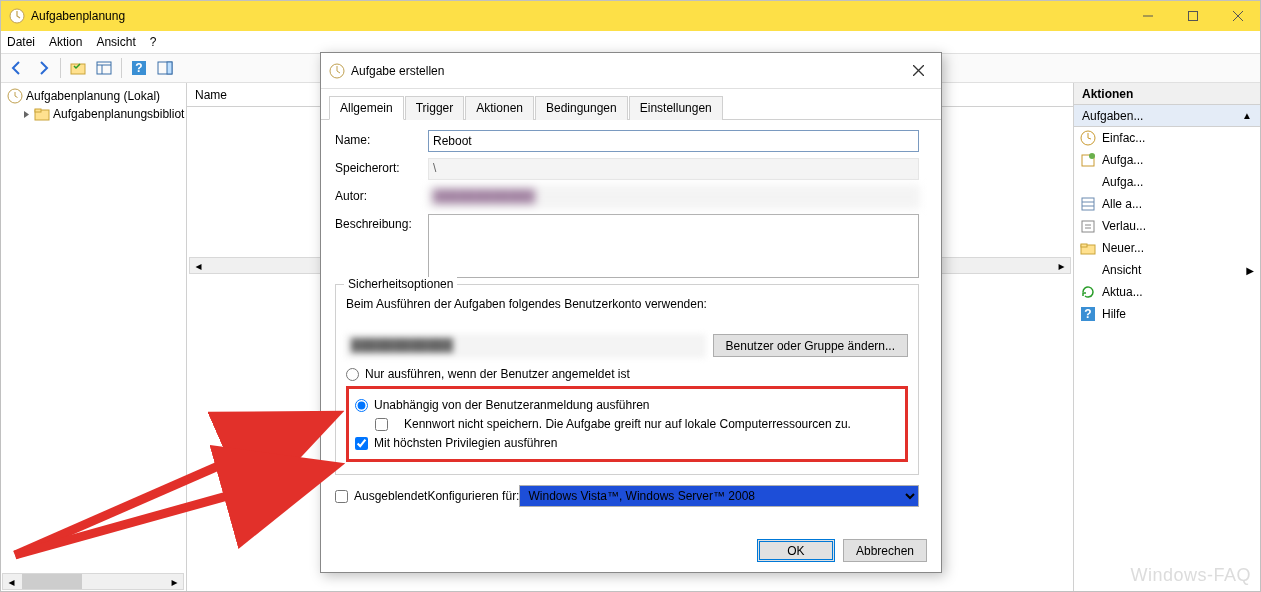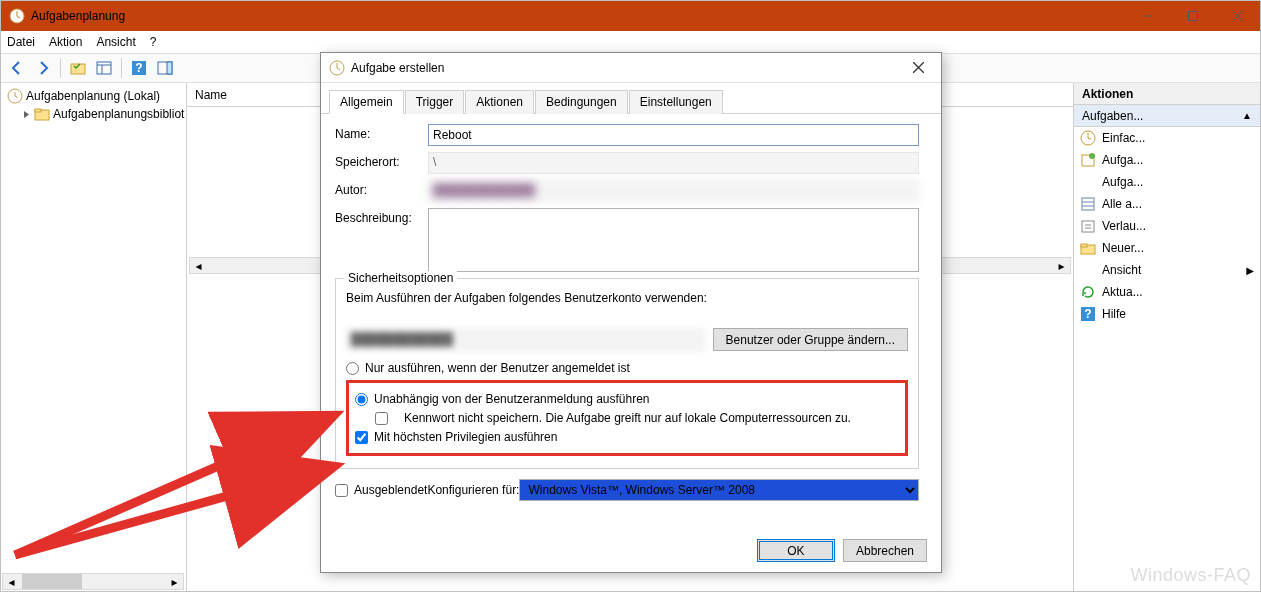--- a/index.html
+++ b/index.html
@@ -1,18 +1,18 @@
 <!DOCTYPE html>
 <html><head>
 <meta charset="utf-8">
 <style>
 *{box-sizing:border-box;margin:0;padding:0;font-family:"Segoe UI",Tahoma,sans-serif;font-size:12px;color:#000;}
 body{background:#fff;width:1261px;height:592px;overflow:hidden;position:relative;}
 .window{width:1261px;height:592px;border:1px solid #c0c0c0;display:flex;flex-direction:column;background:#fff;}
-.titlebar{height:30px;display:flex;align-items:center;padding:0 0 0 8px;background:#c2410c;justify-content:center;}
+.titlebar{height:30px;display:flex;align-items:center;padding:0 0 0 8px;background:#fde047;justify-content:center;}
 .titlebar .icon{width:16px;height:16px;margin-right:6px;}
 .titlebar .title{flex:1;}
 .winbtns{display:flex;}
 .winbtn{width:45px;height:29px;display:flex;align-items:center;justify-content:center;}
 .winbtn svg{width:10px;height:10px;}
 .menubar{height:22px;display:flex;align-items:center;padding:0 6px;gap:14px;}
 .menubar span{cursor:default;}
 .toolbar{height:30px;display:flex;align-items:center;padding:0 4px;gap:2px;border-top:1px solid #e0e0e0;border-bottom:1px solid #e0e0e0;background:#fafafa;}
 .tbtn{width:24px;height:24px;display:flex;align-items:center;justify-content:center;border:1px solid transparent;}
 .sep{width:1px;height:20px;background:#d0d0d0;margin:0 3px;}
@@ -32,21 +32,21 @@
 .bottree{position:absolute;left:2px;bottom:2px;right:auto;}
 .actions{width:186px;display:flex;flex-direction:column;}
 .actions-hdr{height:22px;background:#f0f0f0;border-bottom:1px solid #d0d0d0;padding-left:8px;display:flex;align-items:center;font-weight:600;}
 .actions-sub{height:22px;background:#e4ecf7;border-bottom:1px solid #d0d0d0;padding:0 8px;display:flex;align-items:center;justify-content:space-between;}
 .actions-sub .tri{font-size:10px;}
 .action-item{height:22px;display:flex;align-items:center;padding:0 6px;gap:6px;white-space:nowrap;overflow:hidden;}
 .action-item .ico{width:16px;height:16px;flex:none;}
 .action-item .arrow{margin-left:auto;font-size:10px;}
 
 .dialog{position:absolute;left:320px;top:52px;width:622px;height:521px;background:#fff;border:1px solid #888;box-shadow:3px 3px 12px rgba(0,0,0,.25);}
-.dlg-title{height:30px;display:flex;align-items:center;padding:0 8px;border-bottom:1px solid #e0e0e0;}
+.dlg-title{height:36px;display:flex;align-items:center;padding:0 8px;border-bottom:1px solid #e0e0e0;}
 .dlg-title .icon{width:16px;height:16px;margin-right:6px;}
 .dlg-title .t{flex:1;}
 .dlg-close{width:30px;height:28px;display:flex;align-items:center;justify-content:center;}
 .tabs{display:flex;padding:6px 8px 0 8px;border-bottom:1px solid #d0d0d0;background:#fff;}
 .tab{padding:4px 10px;border:1px solid #d0d0d0;border-bottom:none;margin-right:1px;background:#f4f4f4;position:relative;top:1px;}
 .tab.active{background:#fff;border-bottom:1px solid #fff;}
 .panel{padding:10px 22px 8px 14px;}
 .frow{display:flex;align-items:flex-start;margin-bottom:6px;}
 .flabel{width:93px;padding-top:3px;}
 .finput{flex:1;height:22px;border:1px solid #7a9ac0;padding:2px 4px;background:#fff;}

